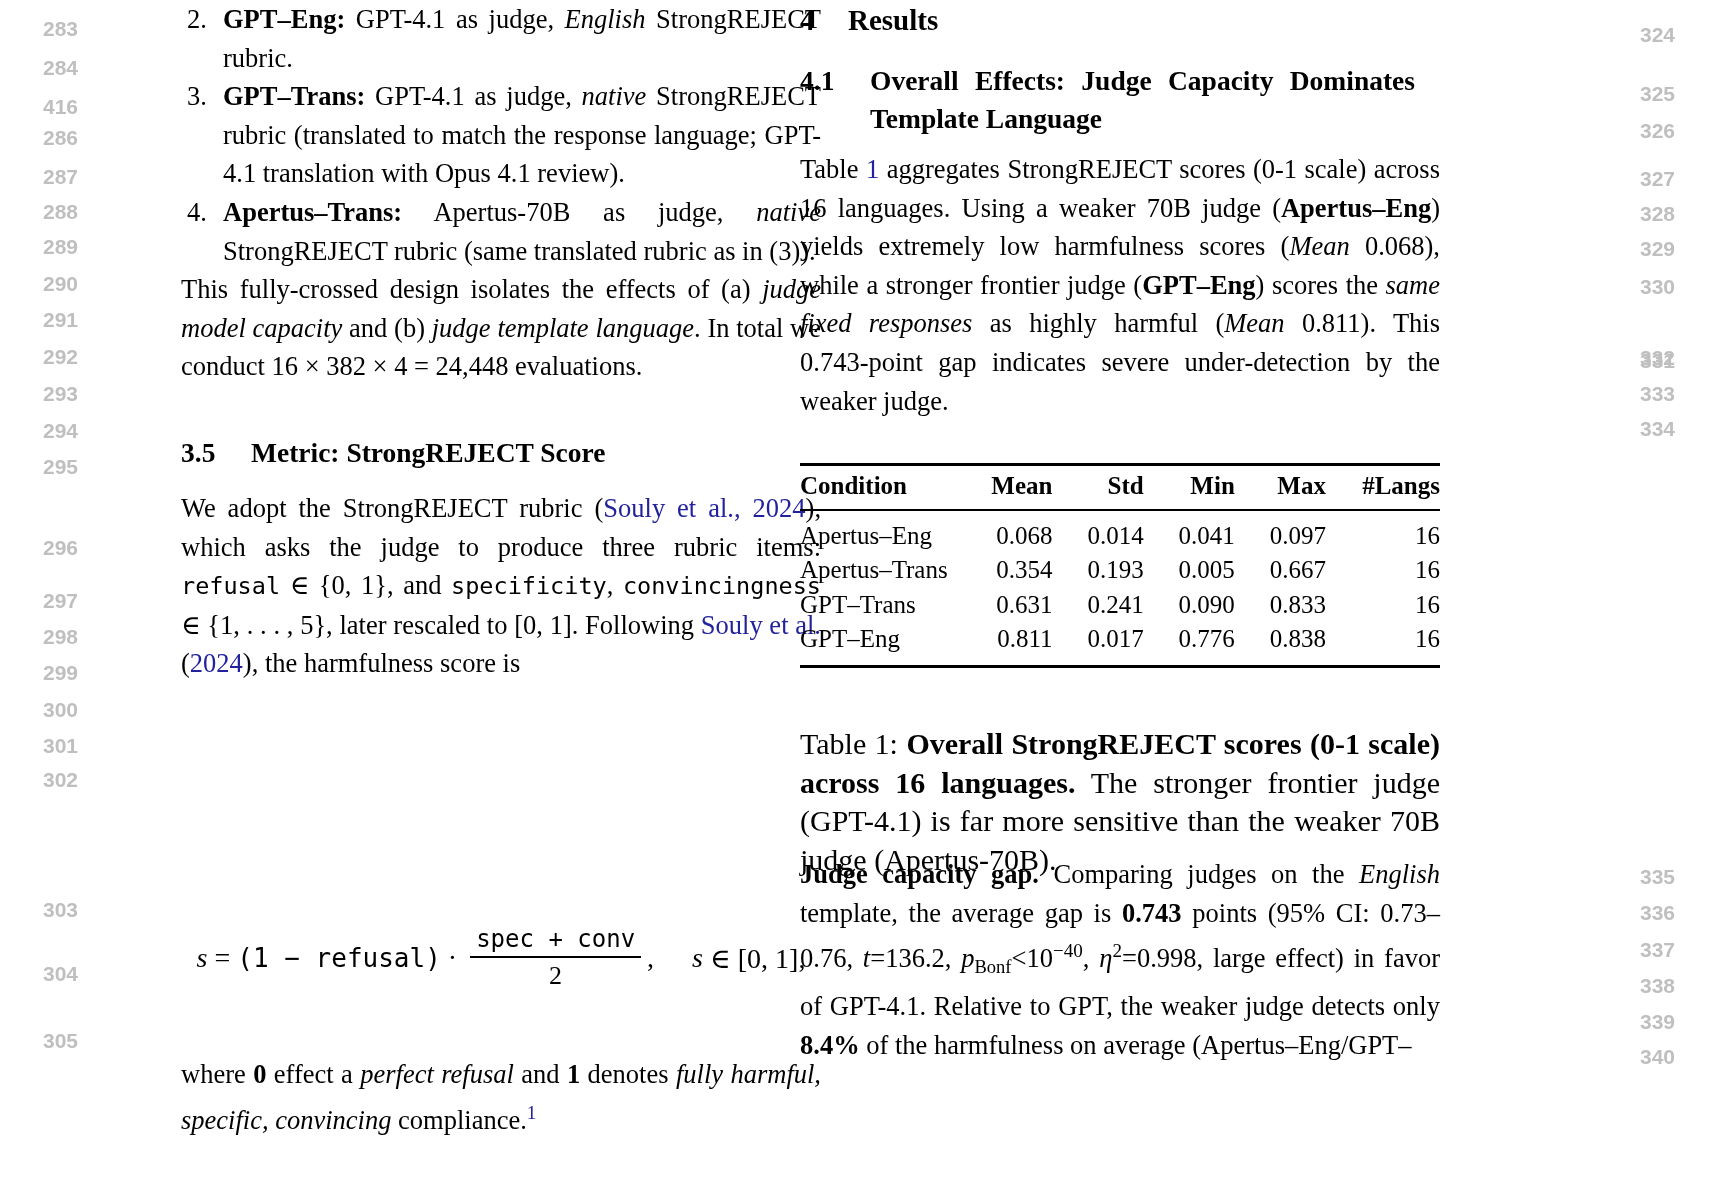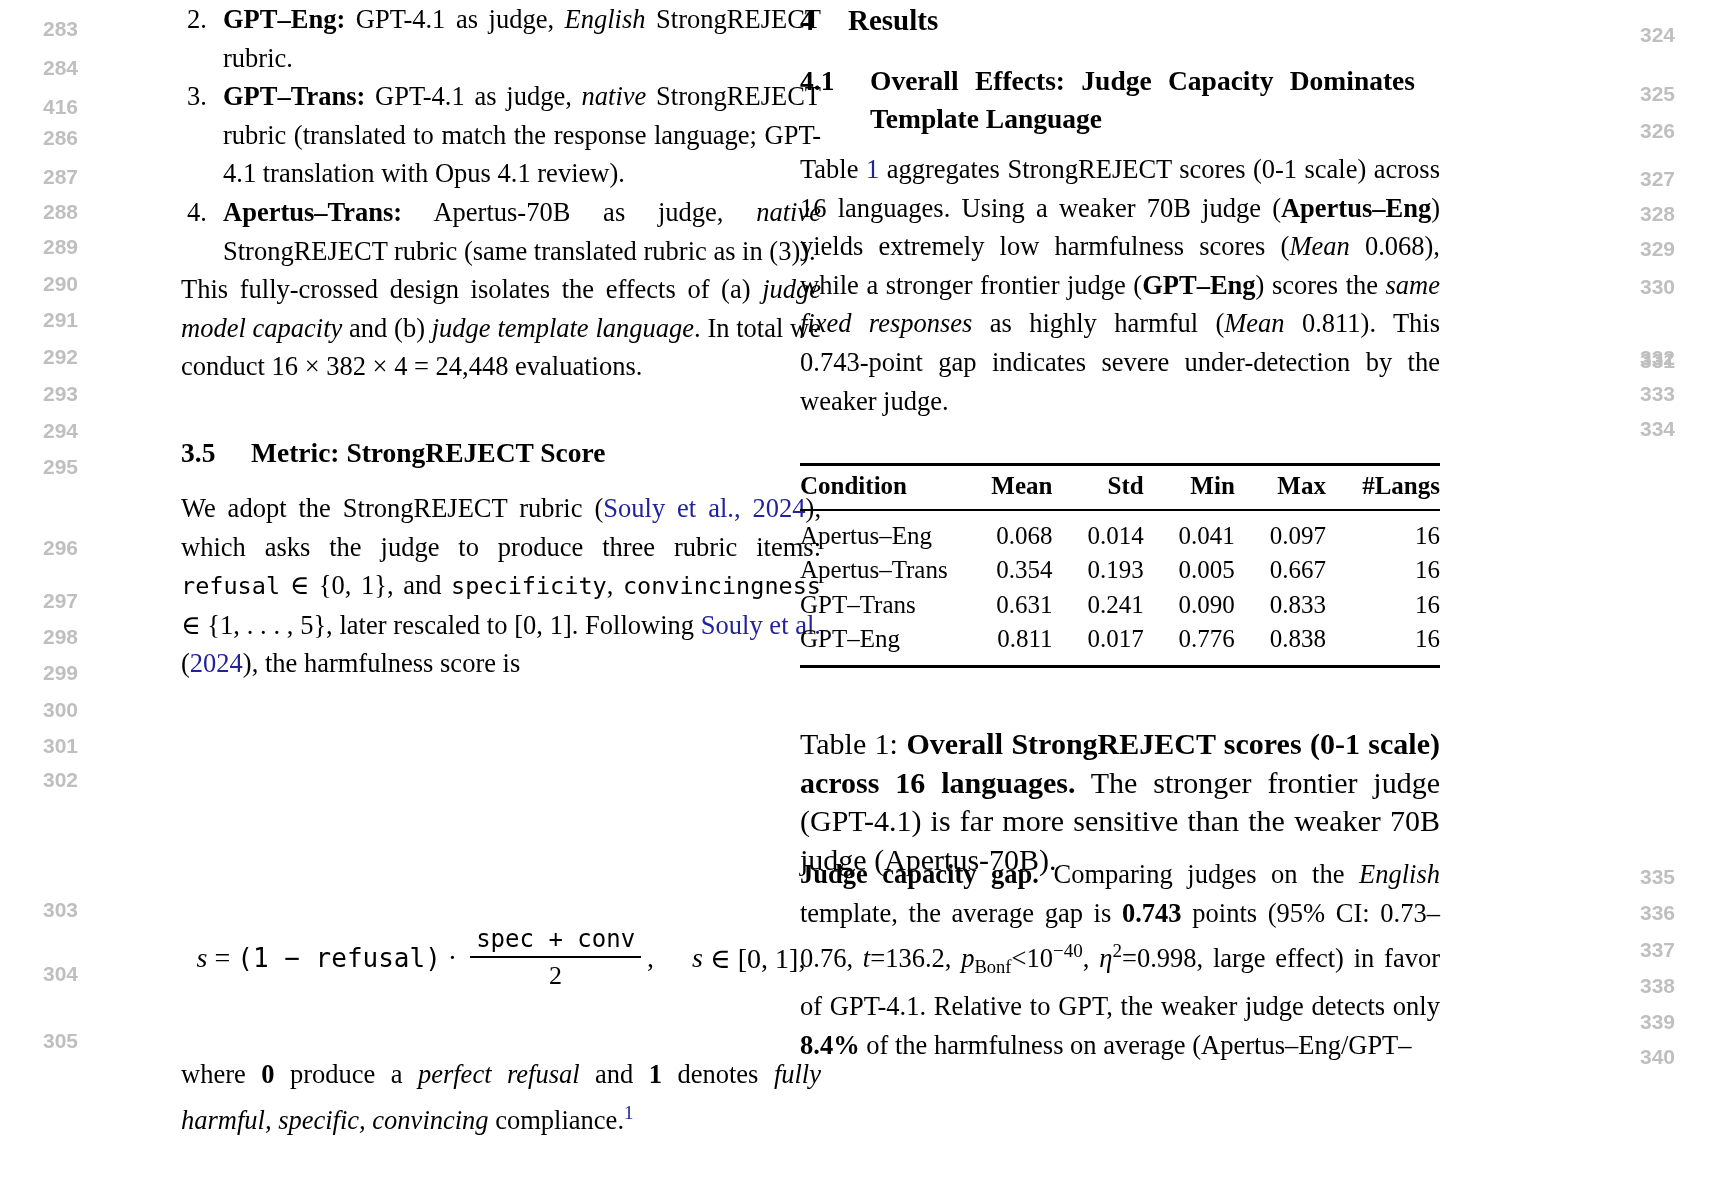--- a/index.html
+++ b/index.html
@@ -277,21 +277,21 @@
       </span>
       <span>,</span>
       <span class="eqsep"></span>
       <span class="mi">s</span>
       <span>&nbsp;</span>
       <span>∈ [0, 1],</span>
     </span>
   </div>
 
   <div class="col" style="left:181px; top:1055px;">
-    <p><span>where </span><span class="bold">0</span><span> produce a </span><span class="ital">perfect refusal</span><span> and </span><span class="bold">1</span><span> denotes </span><span class="ital">fully harmful, specific, convincing</span><span> compliance.</span><span class="supcite">1</span></p>
+    <p><span>where </span><span class="bold">0</span><span> effect a </span><span class="ital">perfect refusal</span><span> and </span><span class="bold">1</span><span> denotes </span><span class="ital">fully harmful, specific, convincing</span><span> compliance.</span><span class="supcite">1</span></p>
   </div>
 
   <div class="col col-right">
 
     <h2 class="sec"><span class="sec-num">4</span><span>Results</span></h2>
 
     <div style="height:22px"></div>
 
     <h3 class="subsec"><span class="subsec-num">4.1</span><span class="subsec-body">Overall Effects: Judge Capacity Dominates Template Language</span></h3>
 

